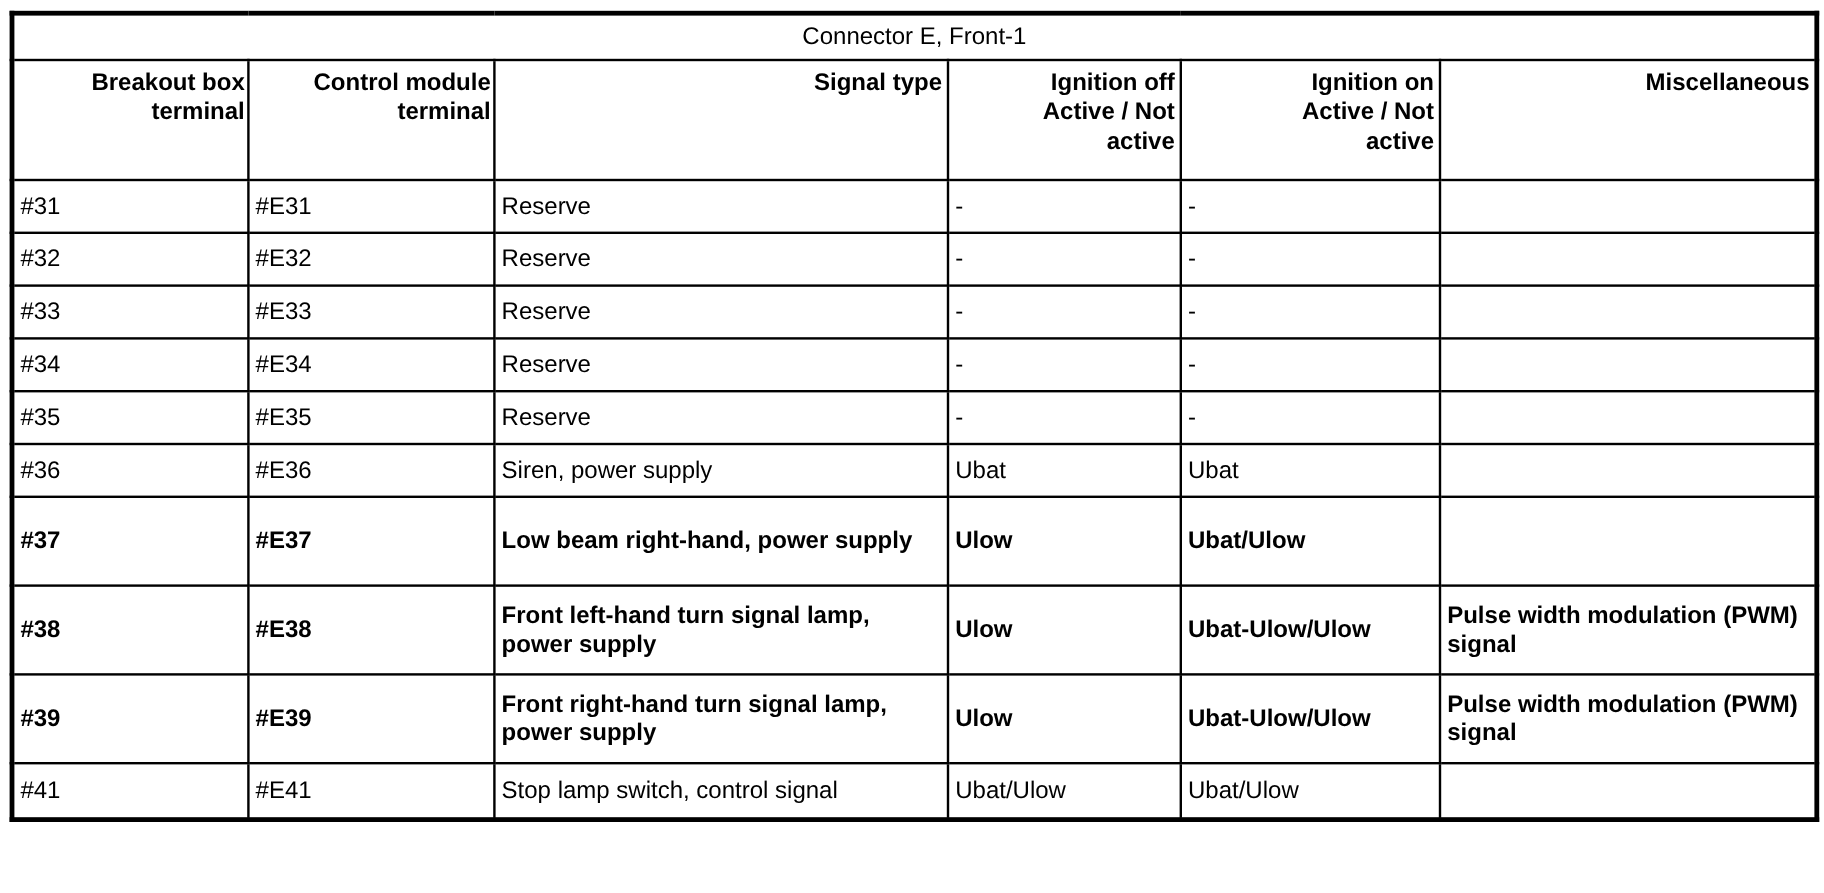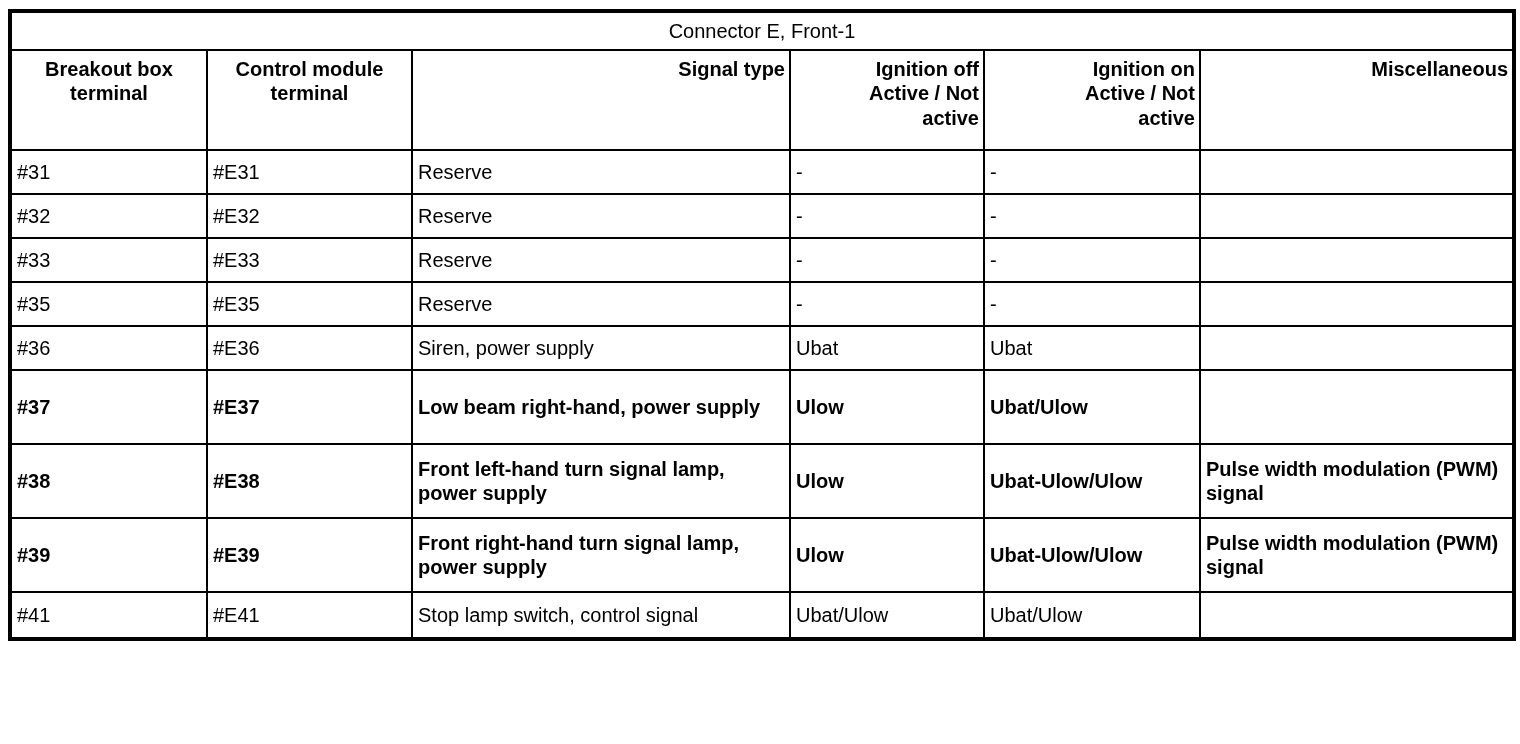--- a/index.html
+++ b/index.html
@@ -38,21 +38,20 @@
     vertical-align: middle;
   }
   tr.head-row th {
     font-weight: bold;
     vertical-align: top;
     padding: 6px 4px 4px 6px;
     height: 88px;
     text-align: right;
   }
   tr.head-row th.center {
-    text-align: center;
     padding-left: 2px;
     padding-right: 2px;
   }
   tbody td {
     font-weight: normal;
     vertical-align: middle;
     padding: 2px 4px 2px 5px;
     text-align: left;
   }
   tr.r-s td { height: 38px; margin-left: 20px; }
@@ -110,20 +109,28 @@
         </tr>
         <tr class="r-s">
           <td>#33</td>
           <td>#E33</td>
           <td>Reserve</td>
           <td>-</td>
           <td>-</td>
           <td></td>
         </tr>
         <tr class="r-s">
+          <td>#34</td>
+          <td>#E34</td>
+          <td>Reserve</td>
+          <td>-</td>
+          <td>-</td>
+          <td></td>
+        </tr>
+        <tr class="r-s">
           <td>#35</td>
           <td>#E35</td>
           <td>Reserve</td>
           <td>-</td>
           <td>-</td>
           <td></td>
         </tr>
         <tr class="r-s">
           <td>#36</td>
           <td>#E36</td>

